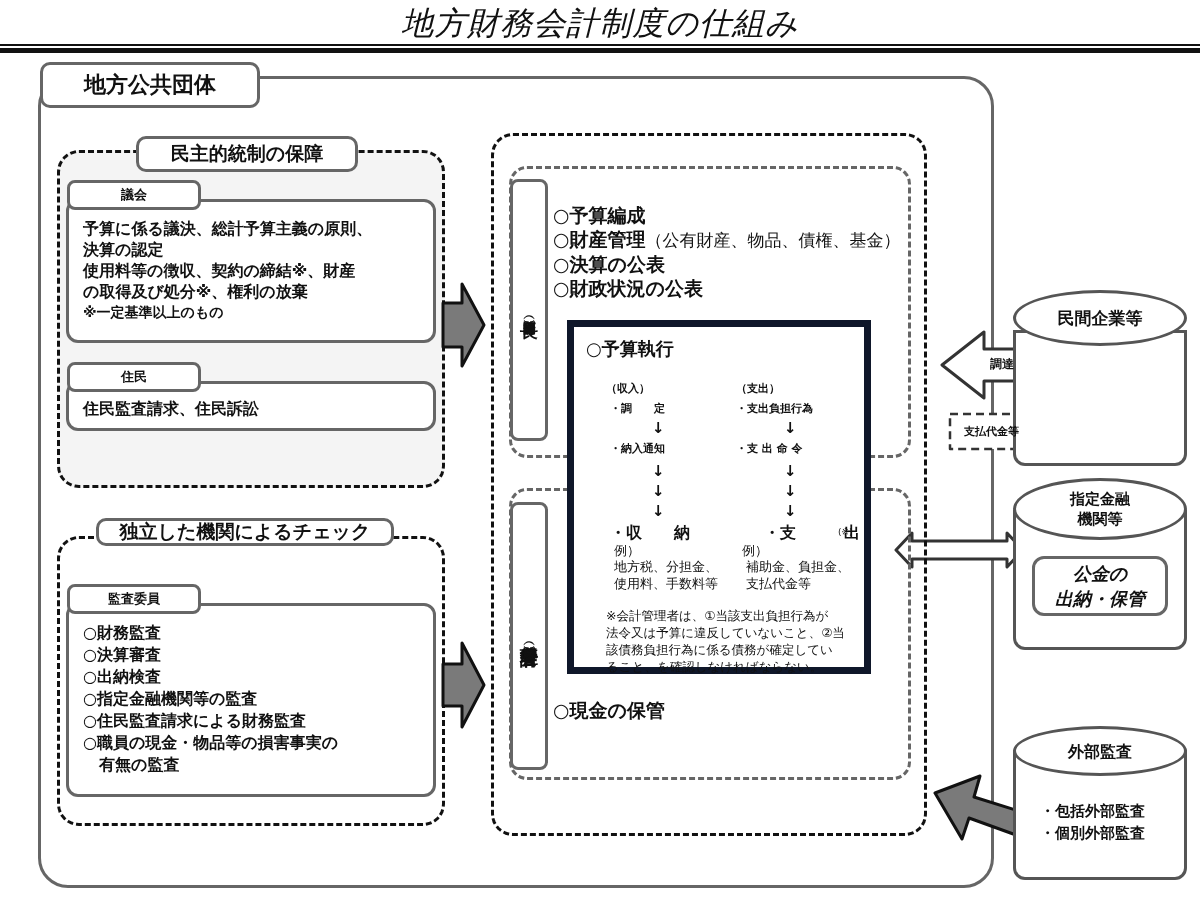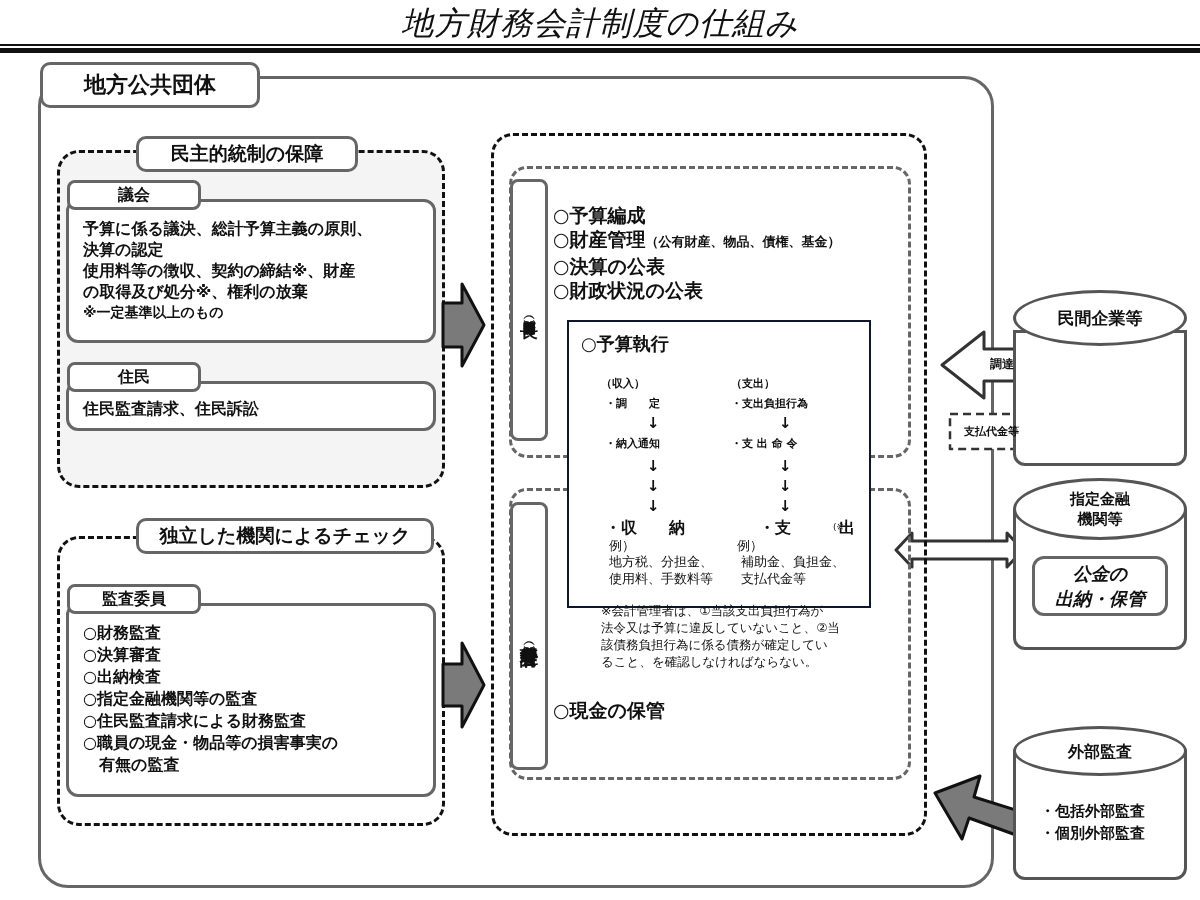--- a/index.html
+++ b/index.html
@@ -11,32 +11,32 @@
   .rule2 { left:0; top:48px; width:1200px; height:5px; background:#111; }
 
   .org { left:38px; top:76px; width:956px; height:812px; border:3px solid #666; border-radius:30px; background:#fff; }
   .org-label { left:40px; top:62px; width:220px; height:46px; border:3px solid #666; border-radius:10px; background:#fff;
                font-size:22px; font-weight:bold; display:flex; align-items:center; justify-content:center; }
 
   .dash-group { border:3px dashed #111; border-radius:22px; background:#f4f4f4; }
   .dash-group.white { background:#fff; }
   .group-label { border:3px solid #666; border-radius:10px; background:#fff; font-weight:bold; font-size:19px;
                  display:flex; align-items:center; justify-content:center; }
-  .sub-tab { border:3px solid #666; border-radius:8px; background:#fff; font-weight:bold; font-size:16px;
+  .sub-tab { border:3px solid #666; border-radius:8px; background:#fff; font-weight:bold; font-size:13px;
              display:flex; align-items:center; justify-content:center; }
   .sub-box { border:3px solid #666; border-radius:12px; background:#fff; font-weight:bold; font-size:16px; line-height:21px; padding:8px 14px; }
 
   .gray-dash { border:3px dashed #666; border-radius:18px; }
   .vert-tab { border:3px solid #666; border-radius:8px; background:#fff; display:flex; flex-direction:column; align-items:center; justify-content:center; }
   .vt { writing-mode:vertical-rl; font-weight:bold; }
 
   .big-item { font-weight:900; font-size:19px; line-height:24px; }
-  .small-paren { font-size:13px; font-weight:bold; }
+  .small-paren { font-size:17px; font-weight:normal; }
 
-  .exec-box { left:567px; top:320px; width:304px; height:288px; border:2px solid #0f172a; background:#fff; }
+  .exec-box { left:567px; top:320px; width:304px; height:354px; border:7px solid #0f172a; background:#fff; }
   .exec-title { font-weight:900; font-size:18px; }
   .col-txt { font-weight:bold; font-size:11px; line-height:20px; white-space:pre; }
   .normal-txt { font-size:13px; line-height:17px; white-space:pre; }
   .arrow-down { font-size:15px; font-weight:bold; }
 
   .cyl-top { border:3px solid #555; border-radius:50%; background:#fff; display:flex; align-items:center; justify-content:center;
              text-align:center; font-weight:bold; font-size:16px; line-height:21px; }
   .cyl-body { border:3px solid #555; border-radius:0 0 12px 12px; background:#fff; }
   .inner-round { border:3px solid #666; border-radius:12px; background:#fff; font-weight:bold; font-size:18px; line-height:25px;
                  display:flex; align-items:center; justify-content:center; text-align:center;font-style:italic; }
@@ -63,21 +63,21 @@
   <div style="font-size:14px;">※一定基準以上のもの</div>
 </div>
 <div class="abs sub-tab" style="left:67px; top:180px; width:134px; height:30px;">議会</div>
 
 <div class="abs sub-box" style="left:66px; top:381px; width:370px; height:50px; padding-top:14px;">
   <div>住民監査請求、住民訴訟</div>
 </div>
 <div class="abs sub-tab" style="left:67px; top:362px; width:134px; height:30px;">住民</div>
 
 <div class="abs dash-group white" style="left:57px; top:536px; width:388px; height:290px;"></div>
-<div class="abs group-label" style="left:96px; top:518px; width:298px; height:36px;margin-left:40px;">独立した機関によるチェック</div>
+<div class="abs group-label" style="left:96px; top:518px; width:298px; height:28px;">独立した機関によるチェック</div>
 
 <div class="abs sub-box" style="left:66px; top:603px; width:370px; height:194px; padding-top:16px; font-size:16px; line-height:22px;">
   <div>○財務監査</div>
   <div>○決算審査</div>
   <div>○出納検査</div>
   <div>○指定金融機関等の監査</div>
   <div>○住民監査請求による財務監査</div>
   <div>○職員の現金・物品等の損害事実の</div>
   <div>　有無の監査</div>
 </div>

